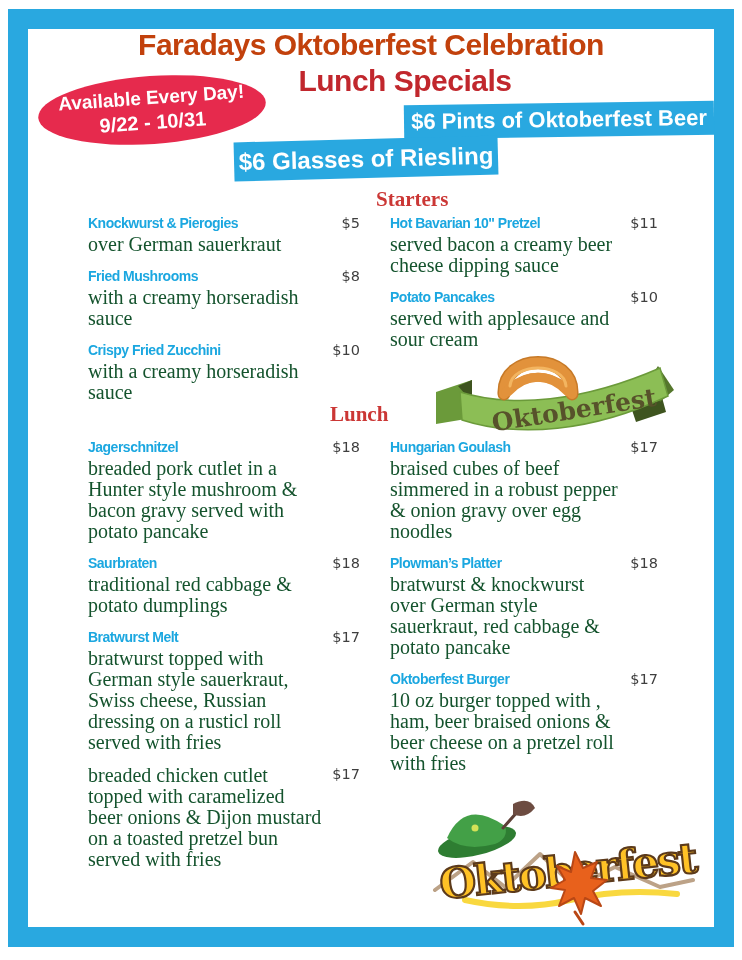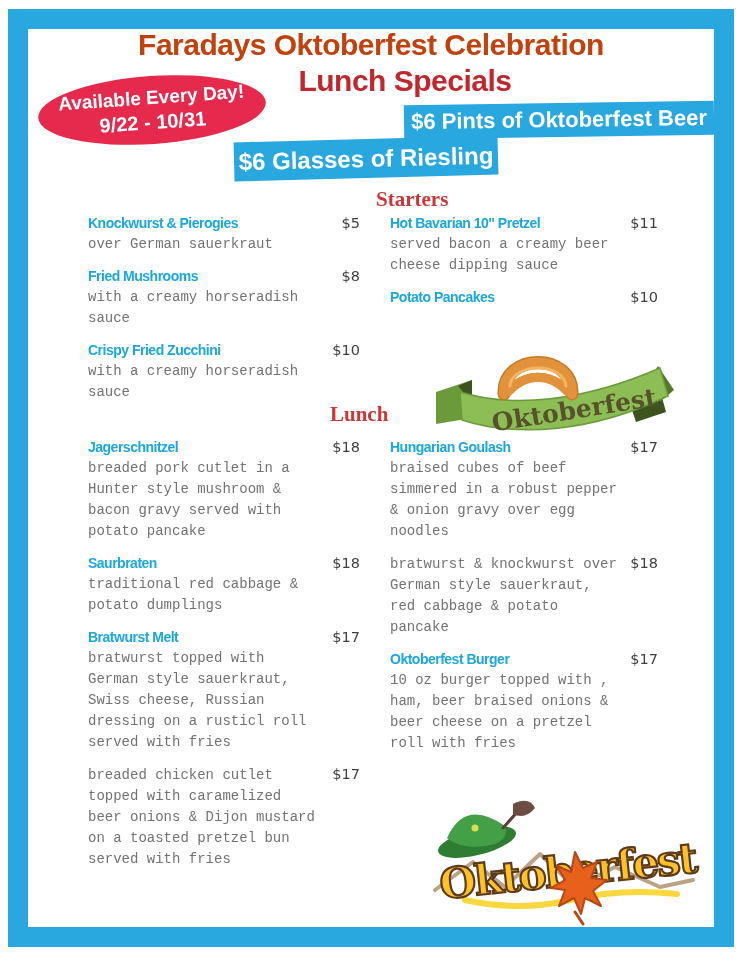--- a/index.html
+++ b/index.html
@@ -27,21 +27,21 @@
   .col{position:absolute;}
   #starters-left{left:88px;top:214px;width:272px;}
   #starters-right{left:390px;top:214px;width:268px;}
   #lunch-left{left:88px;top:438px;width:272px;}
   #lunch-right{left:390px;top:438px;width:268px;}
   .item{position:relative;margin-bottom:12px;padding-right:38px;}
   .item-name{display:block;color:#1ba7e0;font-weight:bold;font-size:14px;
              letter-spacing:-0.5px;line-height:18px;margin-bottom:2px;white-space:nowrap;}
   .item-price{position:absolute;right:0;top:1px;font-family:"DejaVu Sans",sans-serif;
               font-size:14.5px;color:#3f3f3f;}
-  .item-desc{font-family:Liberation Mono, monospace;color:#737373;font-size:14px;line-height:21px;}
+  .item-desc{font-family:Liberation Serif, serif;color:#14532d;font-size:20px;line-height:21px;}
   .ribbon-graphic{position:absolute;left:432px;top:346px;width:242px;height:88px;}
   .logo-graphic{position:absolute;left:425px;top:790px;width:278px;height:138px;}
   svg{display:block;}
 </style>
 </head>
 <body>
 
 <div class="page">
   <div class="frame"></div>
 
@@ -78,20 +78,21 @@
 
   <div class="col" id="starters-right">
     <div class="item">
       <span class="item-name">Hot Bavarian 10" Pretzel</span>
       <span class="item-price">$11</span>
       <div class="item-desc">served bacon a creamy beer cheese dipping sauce</div>
     </div>
     <div class="item">
       <span class="item-name">Potato Pancakes</span>
       <span class="item-price">$10</span>
+      <div class="item-desc">served with applesauce and sour cream</div>
     </div>
   </div>
 
   <div class="section-heading" id="lunch-heading">Lunch</div>
 
   <div class="col" id="lunch-left">
     <div class="item">
       <span class="item-name">Jagerschnitzel</span>
       <span class="item-price">$18</span>
       <div class="item-desc">breaded pork cutlet in a Hunter style mushroom &amp; bacon gravy served with potato pancake</div>
@@ -112,20 +113,21 @@
     </div>
   </div>
 
   <div class="col" id="lunch-right">
     <div class="item">
       <span class="item-name">Hungarian Goulash</span>
       <span class="item-price">$17</span>
       <div class="item-desc">braised cubes of beef simmered in a robust pepper &amp; onion gravy over egg noodles</div>
     </div>
     <div class="item">
+      <span class="item-name">Plowman’s Platter</span>
       <span class="item-price">$18</span>
       <div class="item-desc">bratwurst &amp; knockwurst over German style sauerkraut, red cabbage &amp; potato pancake</div>
     </div>
     <div class="item">
       <span class="item-name">Oktoberfest Burger</span>
       <span class="item-price">$17</span>
       <div class="item-desc">10 oz burger  topped with , ham, beer braised onions &amp; beer cheese on a pretzel roll with fries</div>
     </div>
   </div>
 

